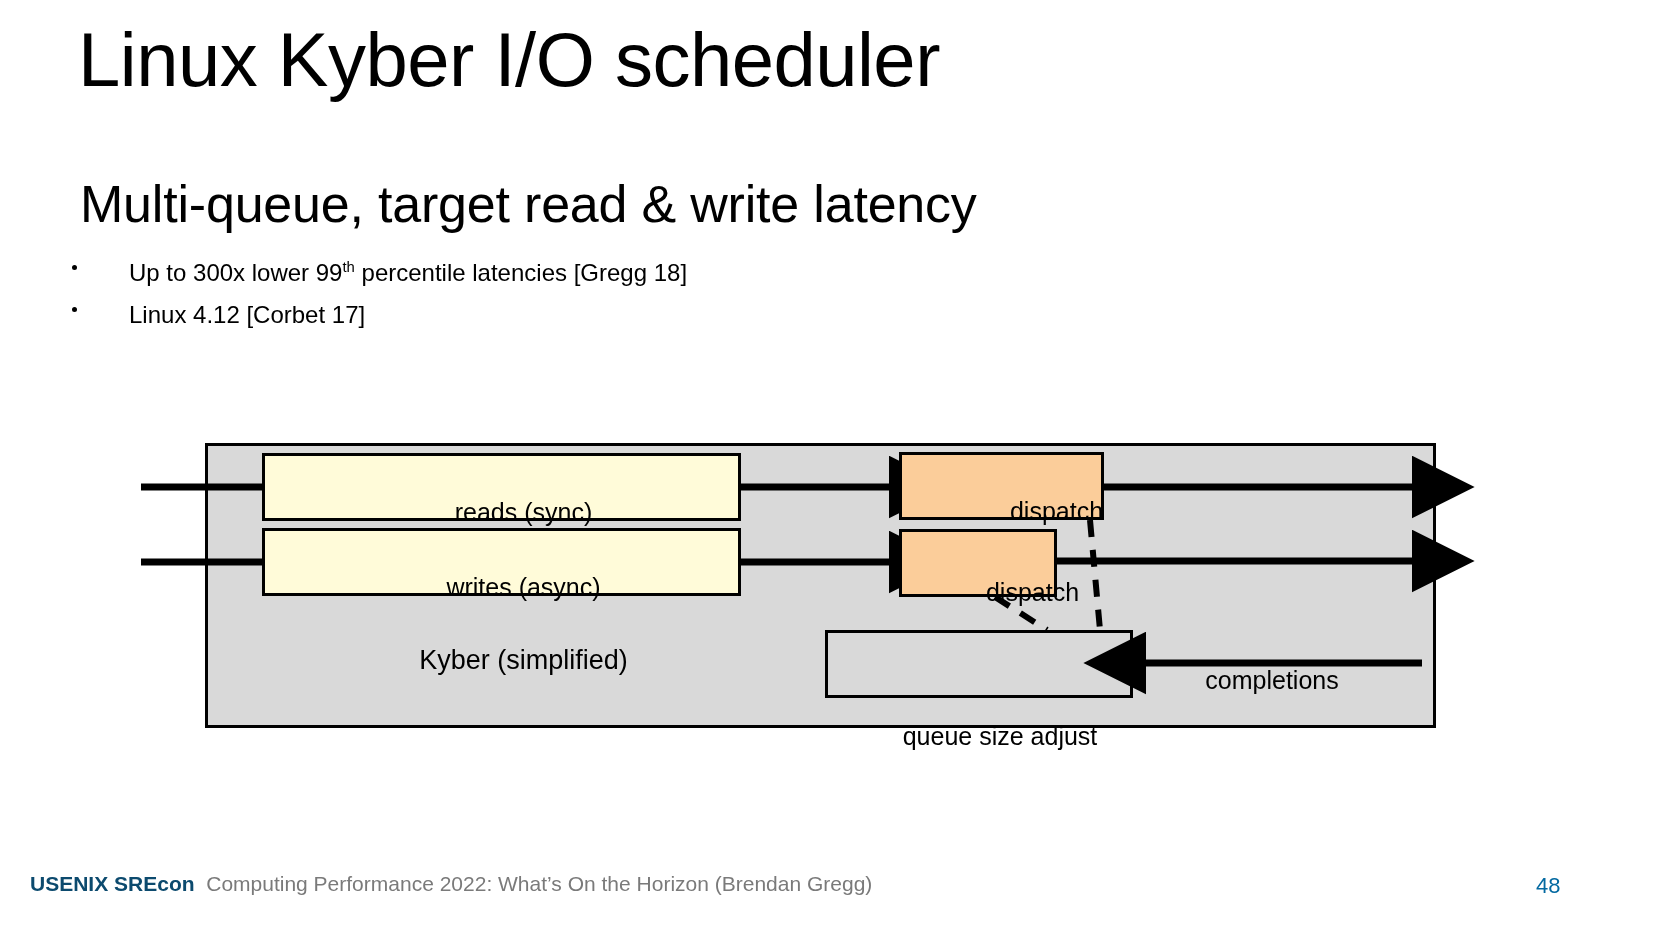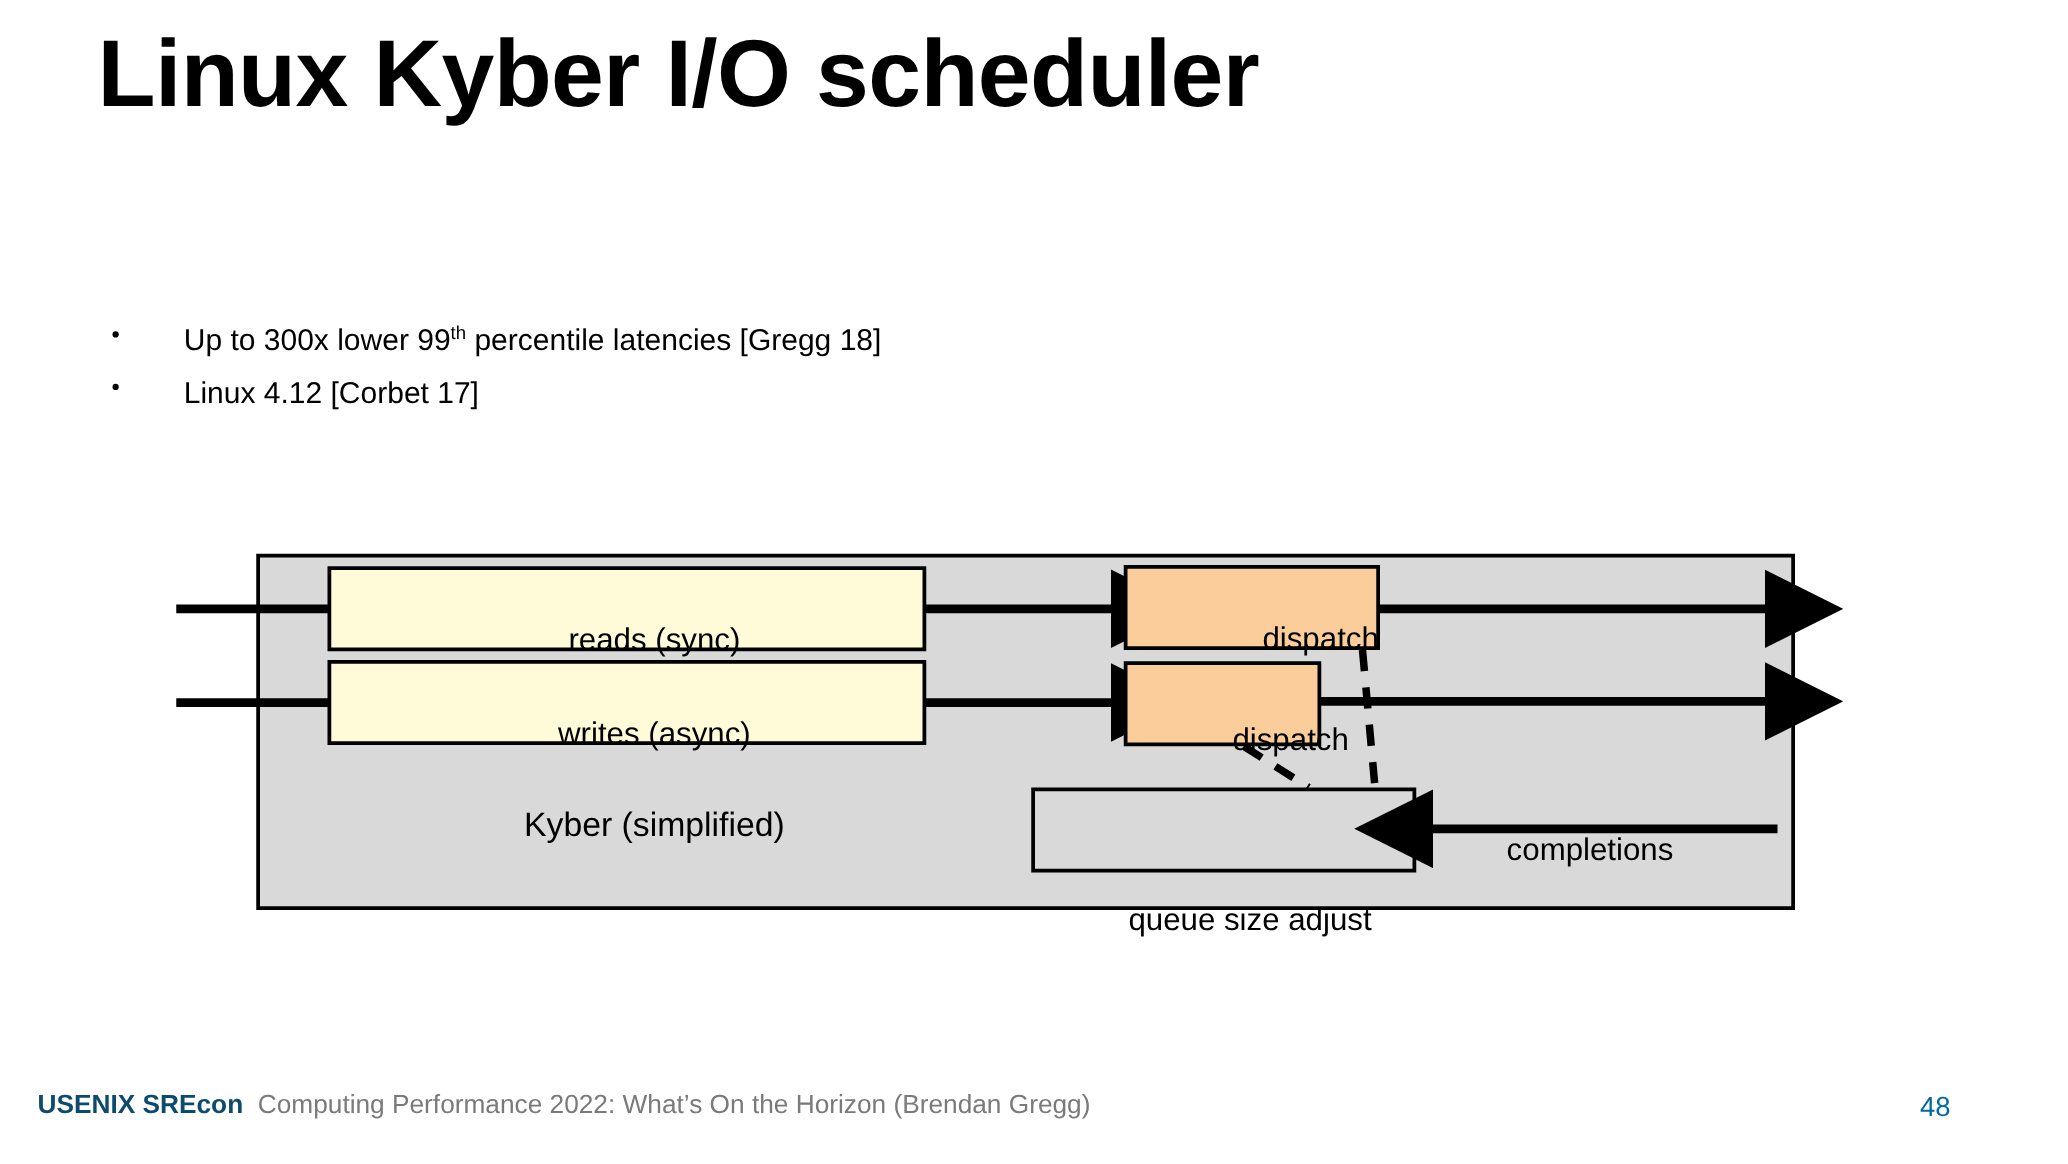--- a/index.html
+++ b/index.html
@@ -4,31 +4,31 @@
 <style>
   html,body{margin:0;padding:0;background:#fff;}
   body{width:1654px;height:931px;position:relative;overflow:hidden;
        font-family:"Liberation Sans",sans-serif;color:#000;}
 
   .slide{position:absolute;inset:0;}
 
   
   #title{
     position:absolute;left:78px;top:22px;
-    font-size:76px;line-height:1.0;font-weight:700;letter-spacing:-0.5px;
+    font-size:76px;line-height:1.0;font-weight:400;letter-spacing:-0.5px;
     white-space:nowrap;
   }
   #subtitle{
     position:absolute;left:80px;top:178px;
     font-size:52px;line-height:1.0;font-weight:400;letter-spacing:-0.2px;
     white-space:nowrap;
   }
 
   
-  #bullets{position:absolute;left:90px;top:258px;width:1100px;text-align:center;}
+  #bullets{position:absolute;left:72px;top:258px;width:1100px;text-align:center;}
   .bullet{position:relative;height:42px;}
   .bullet .dot{
     position:absolute;left:0;top:7px;width:5px;height:5px;border-radius:50%;
     background:#000;
   }
   .bullet .btext{
     position:absolute;left:57px;top:0;
     font-size:24px;line-height:30px;white-space:nowrap;
   }
   .btext sup{font-size:0.62em;vertical-align:super;line-height:0;}
@@ -67,20 +67,21 @@
     font-size:22px;color:#0369a1;
   }
 </style>
 </head>
 <body>
 
 <div class="slide">
 
   <div id="title">Linux Kyber I/O scheduler</div>
 
+  <div id="subtitle">Multi-queue, target read &amp; write latency</div>
 
   <div id="bullets">
     <div class="bullet">
       <span class="dot"></span>
       <span class="btext"><span>Up to 300x lower 99</span><sup>th</sup><span> percentile latencies [Gregg 18]</span></span>
     </div>
     <div class="bullet">
       <span class="dot"></span>
       <span class="btext"><span>Linux 4.12 [Corbet 17]</span><sup></sup><span></span></span>
     </div>

